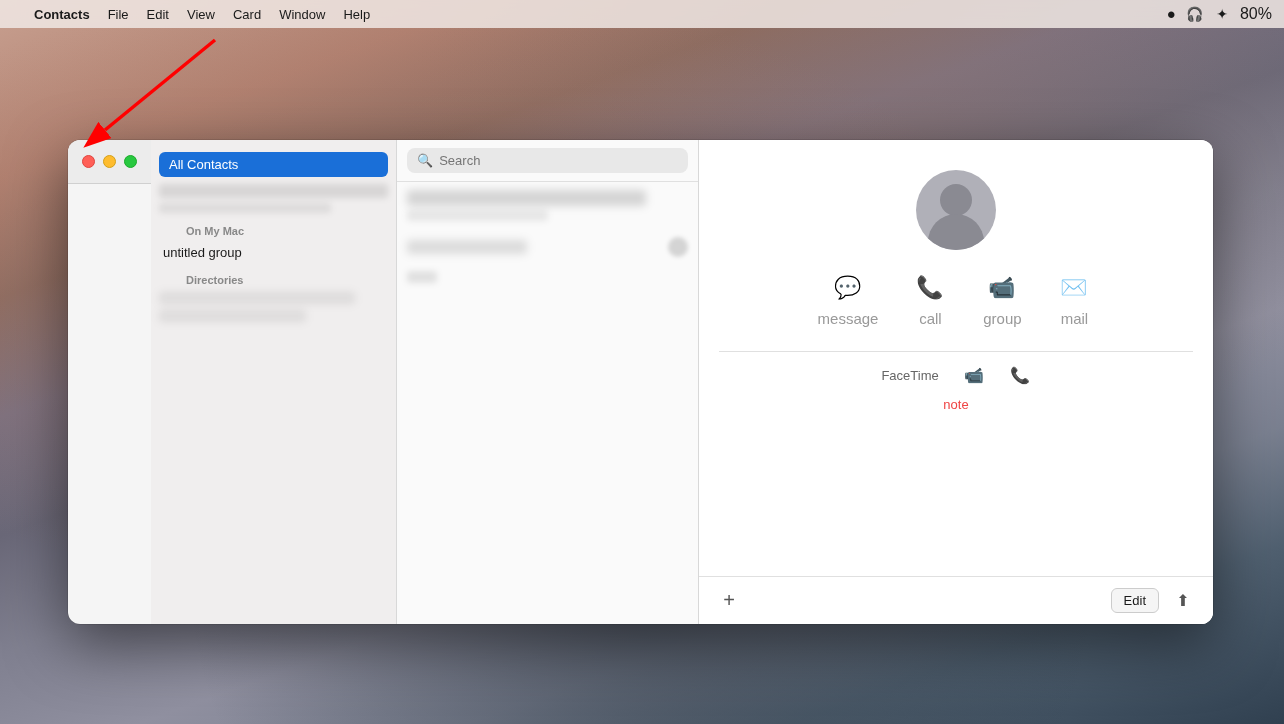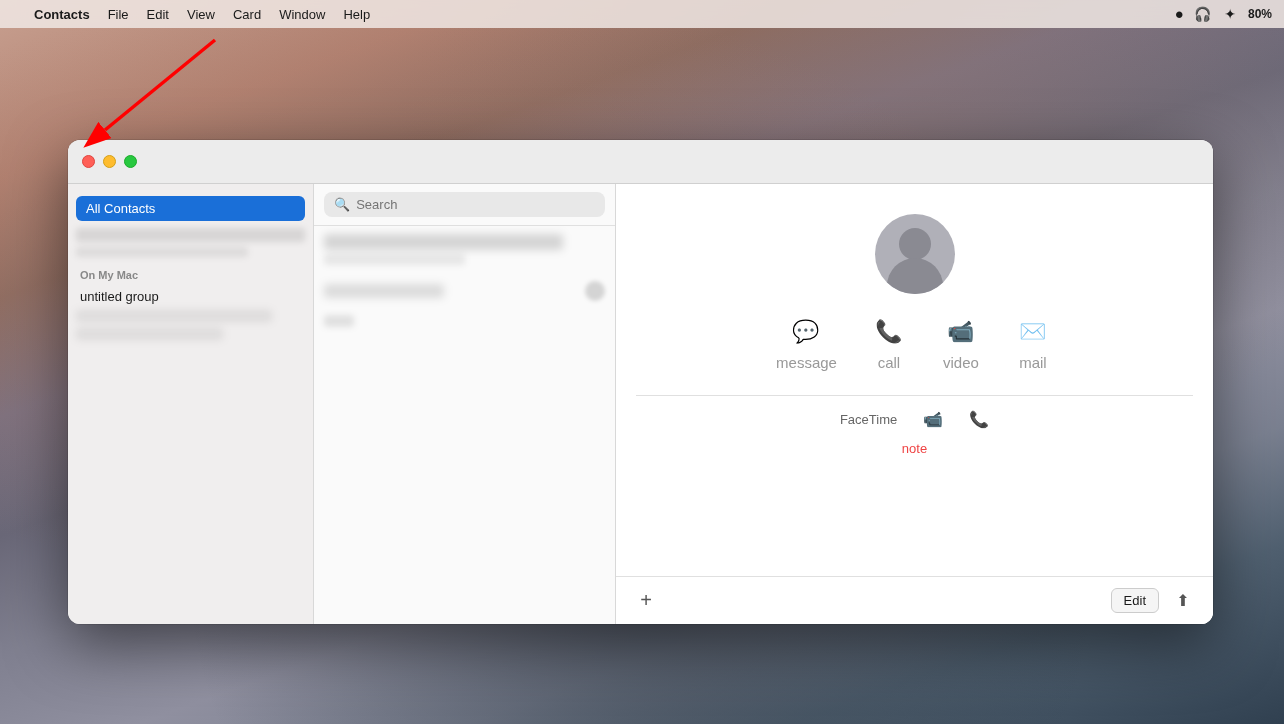--- a/index.html
+++ b/index.html
@@ -67,37 +67,36 @@
     .menubar-right {
       display: flex;
       align-items: center;
       gap: 12px;
     }
     .menubar-icon {
       font-size: 14px;
       color: #1a1a1a;
     }
     .battery-text {
-      font-size: 12px;
+      font-size: 16px;
       color: #1a1a1a;
-      font-weight: bold;
     }
 
     
     .app-window {
       position: absolute;
       top: 140px;
       left: 68px;
       width: 1145px;
       height: 484px;
       background: #f5f5f5;
       border-radius: 12px;
       box-shadow: 0 20px 60px rgba(0,0,0,0.5), 0 0 0 0.5px rgba(0,0,0,0.2);
       display: flex;
-      flex-direction: column;
+      flex-direction: row;
       overflow: hidden;
     }
 
     
     .titlebar {
       height: 44px;
       background: #ececec;
       display: flex;
       align-items: center;
       padding: 0 14px;
@@ -160,20 +159,21 @@
       border-radius: 3px;
       filter: blur(3px);
       width: 70%;
     }
     .sidebar-section-header {
       font-size: 11px;
       font-weight: 600;
       color: #888;
       padding: 10px 12px 4px 12px;
       text-transform: none;
+      margin-left: 23px;
     }
     .sidebar-item {
       padding: 4px 12px;
       font-size: 13px;
       color: #1a1a1a;
       cursor: pointer;
     }
     .sidebar-blurred-row {
       margin: 2px 8px;
       height: 12px;
@@ -460,20 +460,21 @@
 
       <div class="sidebar">
         <div class="sidebar-all-contacts">All Contacts</div>
 
         <div class="sidebar-blurred-item"></div>
         <div class="sidebar-blurred-item-wide"></div>
 
         <div class="sidebar-section-header">On My Mac</div>
         <div class="sidebar-item">untitled group</div>
 
+        <div class="sidebar-section-header">Directories</div>
         <div class="sidebar-blurred-row"></div>
         <div class="sidebar-blurred-row" style="width:60%;margin-top:4px;"></div>
       </div>
 
       <div class="contact-list">
         <div class="search-bar-container">
           <div class="search-bar">
             <span class="search-icon">🔍</span>
             <input class="search-input" type="text" placeholder="Search" style="">
           </div>
@@ -506,21 +507,21 @@
             <div class="action-btn">
               <div class="action-btn-icon">💬</div>
               <span class="action-btn-label">message</span>
             </div>
             <div class="action-btn">
               <div class="action-btn-icon">📞</div>
               <span class="action-btn-label">call</span>
             </div>
             <div class="action-btn">
               <div class="action-btn-icon">📹</div>
-              <span class="action-btn-label">video</span>
+              <span class="action-btn-label">group</span>
             </div>
             <div class="action-btn">
               <div class="action-btn-icon">✉️</div>
               <span class="action-btn-label">mail</span>
             </div>
           </div>
 
           <div class="divider"></div>
 
           <div class="facetime-row">

